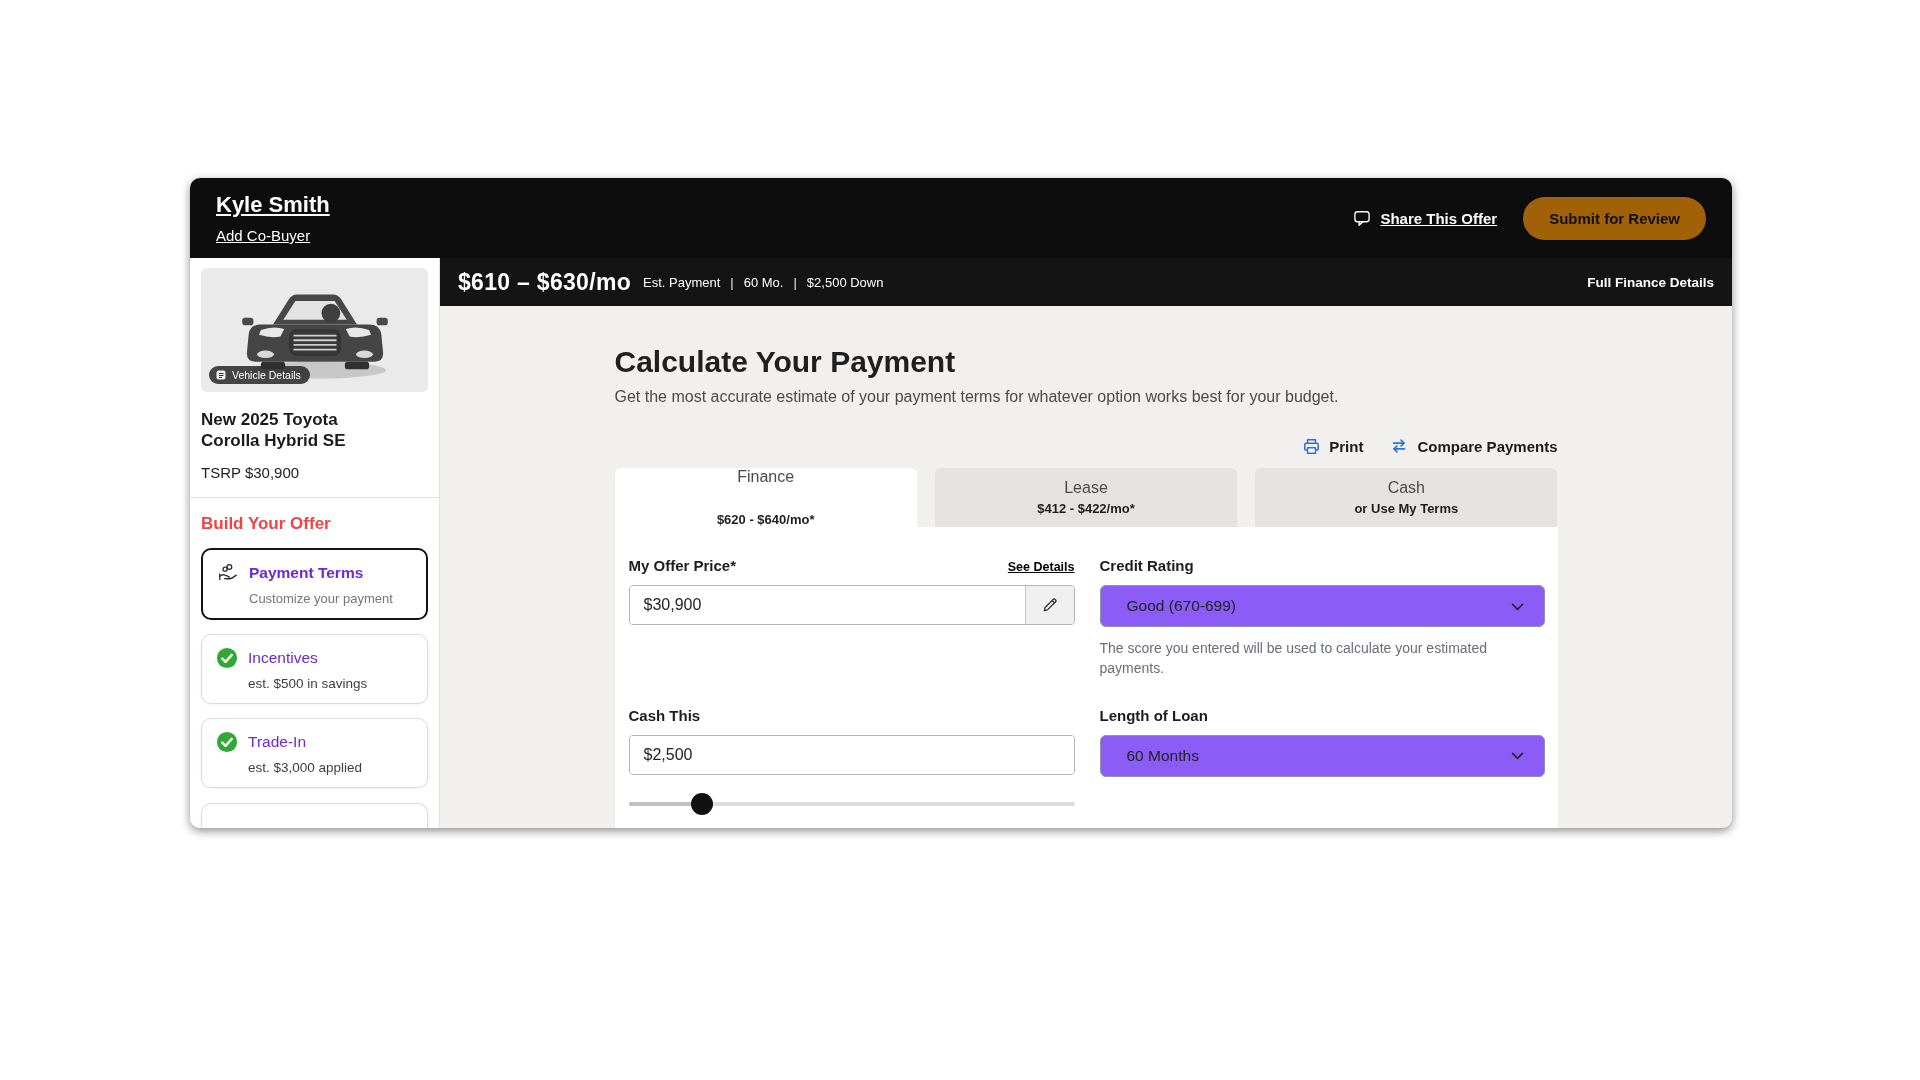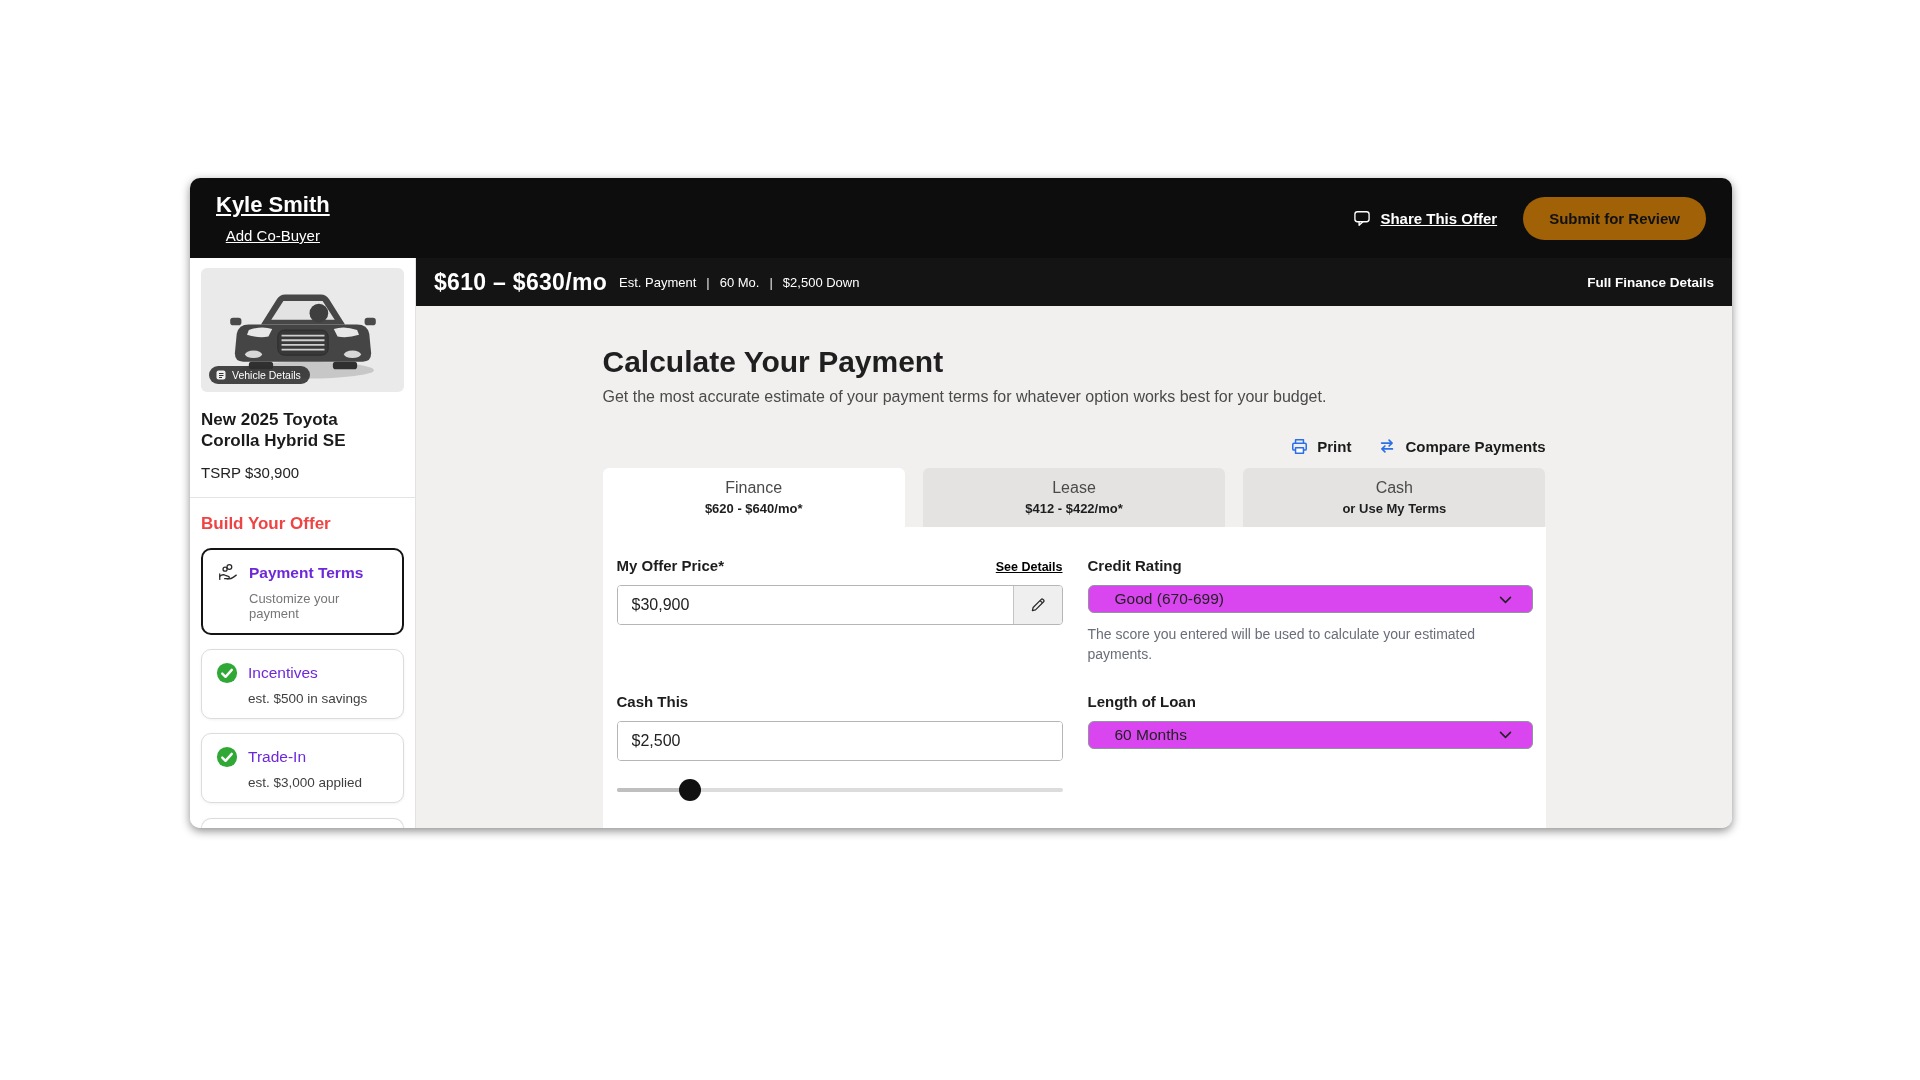--- a/index.html
+++ b/index.html
@@ -6,35 +6,35 @@
   html,body { width:1920px; height:1080px; background:#ffffff;
     font-family:"Liberation Sans", sans-serif; color:#1e1e1e; }
 
   .app-card { position:absolute; left:190px; top:178px; width:1542px; height:650px;
     border-radius:10px; overflow:hidden; background:#f1f0ef;
     box-shadow:0 3px 10px rgba(0,0,0,.45); }
 
   
   .top-header { height:80px; background:#0d0d0d; color:#fff;
     display:flex; align-items:center; justify-content:space-between; padding:0 26px; }
-  .buyer-block { display:flex; flex-direction:column; gap:9px;align-items:center; }
+  .buyer-block { display:flex; flex-direction:column; gap:9px; }
   .buyer-name { font-size:22px; font-weight:700; text-decoration:underline; cursor:pointer; }
   .co-buyer { font-size:15px; text-decoration:underline; cursor:pointer; }
   .header-actions { display:flex; align-items:center; gap:18px; }
   .share-link { display:flex; align-items:center; gap:8px; cursor:pointer; }
   .share-link span { font-size:15px; font-weight:700; text-decoration:underline; }
   .submit-btn { background:#a16207; color:#111; border:none; border-radius:22px;
     height:43px; padding:0 26px; font-size:15px; font-weight:700; cursor:pointer;
     font-family:"Liberation Sans", sans-serif; margin-left:8px; }
 
   
   .body-row { display:flex; height:570px; }
 
   
-  .sidebar { width:226px; background:#fff; border-right:1px solid #e3e2e1;
+  .sidebar { width:250px; background:#fff; border-right:1px solid #e3e2e1;
     padding:10px 11px 0; overflow:hidden; flex:none; }
   .vehicle-image { position:relative; height:124px; background:#eaeaea; border-radius:6px;
     display:flex; align-items:center; justify-content:center; overflow:hidden; }
   .vehicle-badge { position:absolute; left:8px; bottom:8px; background:rgba(45,45,45,.88);
     color:#fff; border-radius:11px; padding:3px 9px 3px 6px; font-size:10.5px;
     display:flex; align-items:center; gap:5px; cursor:pointer; }
   .vehicle-title { margin-top:17px; font-size:17px; font-weight:700; line-height:1.25; color:#1b1b1b; }
   .tsrp { margin-top:12px; font-size:15px; color:#222; }
   .side-divider { border-top:1px solid #e4e3e2; margin:16px -11px 0; }
   .offer-heading { margin-top:16px; font-size:17px; font-weight:700; color:#ef4444; }
@@ -63,36 +63,36 @@
   .page-title { margin-top:39px; font-size:30px; font-weight:700; color:#1f1f1f; }
   .page-sub { margin-top:9px; font-size:16px; color:#4a4a4a; }
   .actions-row { display:flex; justify-content:flex-end; align-items:center; gap:26px; margin-top:30px; }
   .action-link { display:flex; align-items:center; gap:8px; cursor:pointer; }
   .action-link span { font-size:15px; font-weight:700; color:#1b1b1b; }
 
   .tabs-row { display:flex; gap:18px; margin-top:12px; }
   .tab { flex:1; height:59px; background:#e4e3e2; border-radius:6px 6px 0 0;
     display:flex; flex-direction:column; align-items:center; justify-content:center; gap:4px;
     cursor:pointer; }
-  .tab.active { background:#ffffff; }
+  .tab.active { background:#ffffff;justify-content:space-between; }
   .tab-label { font-size:16px; color:#4a4a4a; }
   .tab-sub { font-size:13px; font-weight:700; color:#1e1e1e; }
 
   .panel { background:#fff; flex:1; padding:30px 13px 0 14px; }
   .form-grid { display:grid; grid-template-columns:446px 445px; justify-content:space-between; }
   .field-label-row { display:flex; align-items:baseline; justify-content:space-between; margin-bottom:11px; }
   .field-label { font-size:15px; font-weight:700; color:#1d1d1d; }
   .see-details { font-size:12.5px; font-weight:700; color:#000000; text-decoration:underline; cursor:pointer; }
   .input-group { display:flex; height:40px; border:1px solid #b6b6b6; border-radius:4px;
     background:#fff; overflow:hidden; }
   .text-input { flex:1; border:none; outline:none; padding:0 14px; font-size:16px; color:#222;
     font-family:"Liberation Sans", sans-serif; min-width:0; background:#fff; }
   .edit-btn { width:49px; background:#efefef; border:none; border-left:1px solid #c4c4c4;
     display:flex; align-items:center; justify-content:center; cursor:pointer; }
-  .select-box { height:28px; border:1px solid #8f959d; border-radius:6px; background:#d946ef;
+  .select-box { height:42px; border:1px solid #8f959d; border-radius:6px; background:#8b5cf6;
     display:flex; align-items:center; justify-content:space-between; padding:0 18px 0 26px;
     font-size:15.5px; color:#222; cursor:pointer;gap:20px; }
   .helper-text { margin-top:11px; font-size:14px; line-height:1.45; color:#6a6d79; width:420px; }
   .row2 { margin-top:28px; }
   .slider { position:relative; margin-top:18px; height:22px; cursor:pointer; }
   .slider-track { position:absolute; top:9px; left:0; right:0; height:4px; border-radius:2px; background:#dcdcdc; }
   .slider-fill { position:absolute; top:9px; left:0; height:4px; border-radius:2px; background:#bfbfbf; }
   .slider-thumb { position:absolute; top:0; width:22px; height:22px; border-radius:50%;
     background:#111; transform:translateX(-50%); cursor:grab; }
 

